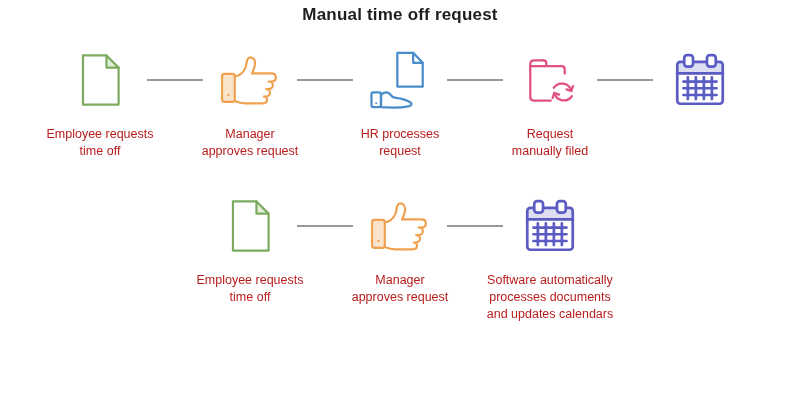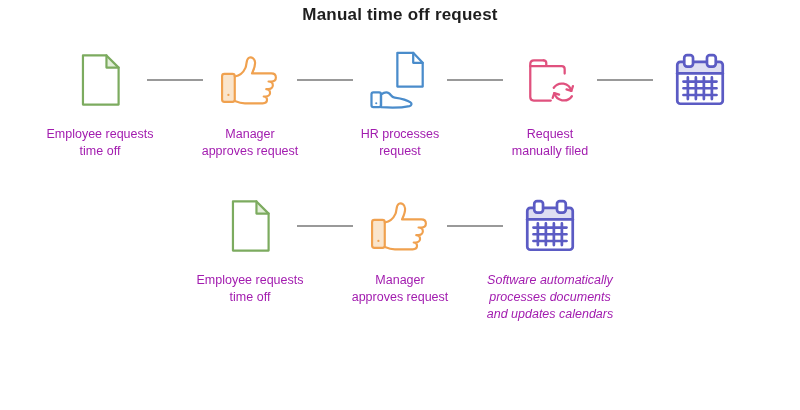--- a/index.html
+++ b/index.html
@@ -31,26 +31,26 @@
 
   .step { width: 110px; display: flex; flex-direction: column; align-items: center; }
   .icon-box {
     width: 110px; height: 68px;
     display: flex; align-items: center; justify-content: center;
   }
   .step-label {
     margin-top: 12px;
     font-size: 12.5px;
     line-height: 17px;
-    color: #a21caf;
+    color: #b91c1c;
     text-align: center;
     white-space: pre-line;
     width: 130px;
   }
-  .step-label.wide { width: 210px; font-style: italic; }
+  .step-label.wide { width: 210px; }
 
   .connector {
     width: 40px; height: 68px;
     display: flex; align-items: center; justify-content: center;
     flex: none;
   }
   .connector .line {
     width: 56px; height: 0;
     border-top: 2px solid #999999;
     flex: none;

